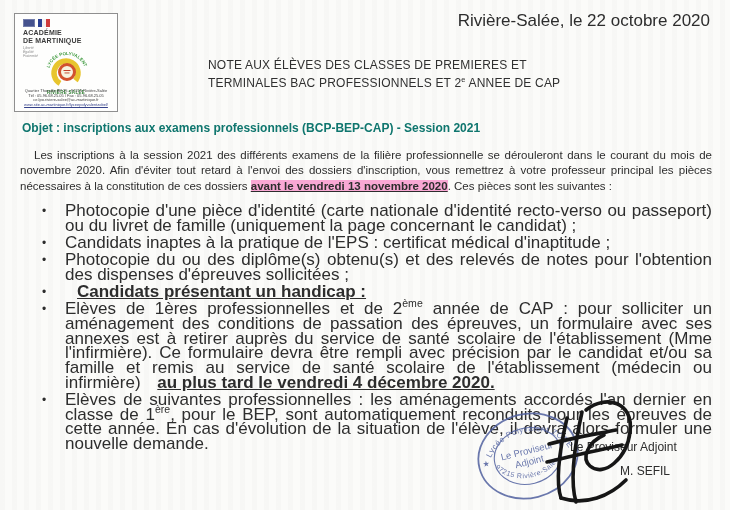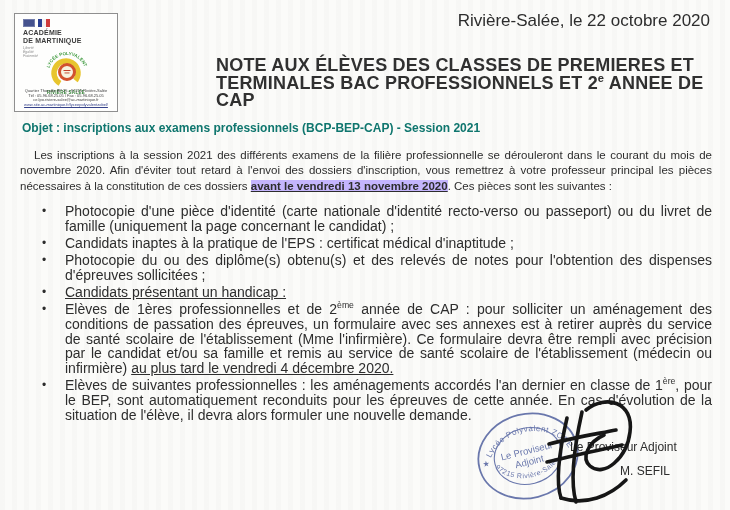--- a/index.html
+++ b/index.html
@@ -24,41 +24,41 @@
   .lh .flag.fr { background:linear-gradient(90deg,#2a3f92 0 33%,#f2f2f2 33% 66%,#cf3b3b 66% 100%); }
   .lh .acad { position:absolute; top:15px; left:8px; font-weight:bold; font-size:7px; line-height:7.5px; color:#3b3b3b; letter-spacing:.2px; }
   .lh .motto { position:absolute; top:32px; left:8px; font-size:3.5px; line-height:4.2px; color:#8a8a8a; font-style:italic; }
   .lh .seal { position:absolute; left:26px; top:32px; }
   .lh .city { position:absolute; top:76px; left:0; width:100%; text-align:center; font-size:4.5px; font-weight:bold; color:#2e7d32; letter-spacing:.3px; }
   .lh .addr { position:absolute; bottom:3px; left:0; width:100%; text-align:center; font-size:4px; line-height:4.8px; color:#3d3d3d; }
   .lh .addr .web { text-decoration:underline; color:#34418a; }
 
   
   .dateline { position:absolute; top:11px; right:20px; font-size:17px; color:#2d2d2d; }
-  .title { position:absolute; left:216px; top:57px; font-weight:bold; font-size:18px; line-height:17.5px; letter-spacing:.2px; color:#303030; }
+  .title { position:absolute; left:208px; top:57px; font-weight:normal; font-size:12px; line-height:17.5px; letter-spacing:.2px; color:#303030; }
   .title sup, .blist sup { font-size:62%; vertical-align:super; line-height:0; }
   .objet { position:absolute; left:22px; top:121px; font-weight:bold; font-size:12px; color:#0f766e; }
 
   
   .intro {
     position:absolute; left:20px; top:148px; width:692px;
     font-size:11.5px; line-height:15.3px; text-align:justify; text-indent:14px; color:#2d2d2d;
   }
-  .hl { font-weight:bold; text-decoration:underline; background:#c4b5fd; }
+  .hl { font-weight:bold; text-decoration:underline; background:#f9a8d4; }
 
   .blist {
     position:absolute; left:22px; top:204px; width:690px;
     margin:0; padding:0 0 0 43px; list-style:none;
-    font-size:14px; line-height:14.7px; text-align:justify; color:#2d2d2d;
+    font-size:17px; line-height:14.7px; text-align:justify; color:#2d2d2d;
     box-sizing:border-box;
   }
   .blist li { position:relative; margin-bottom:2.5px; }
   .blist li::before { content:"•"; position:absolute; left:-23px; top:0; font-size:12px; }
   .lead { }
-  .bold-ul { font-weight:normal; text-decoration:underline; }
+  .bold-ul { font-weight:bold; text-decoration:underline;margin-left:12px; }
   .ou { font-weight:bold; font-style:italic; text-decoration:underline; }
 
   
   .stamp { position:absolute; left:466px; top:406px; width:124px; height:100px; }
   .signature { position:absolute; left:540px; top:390px; width:135px; height:118px; }
   .role { position:absolute; left:570px; top:440px; font-size:12px; color:#2d2d2d; }
   .name { position:absolute; left:620px; top:464px; font-size:12px; color:#2d2d2d; }
 </style>
 </head>
 <body>

